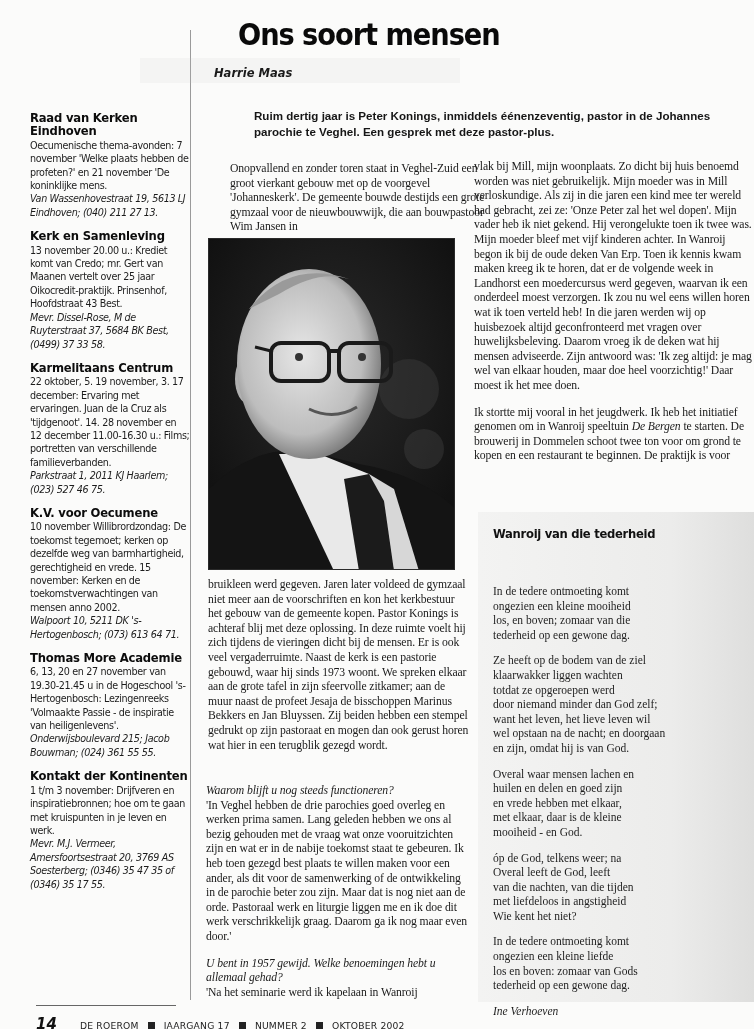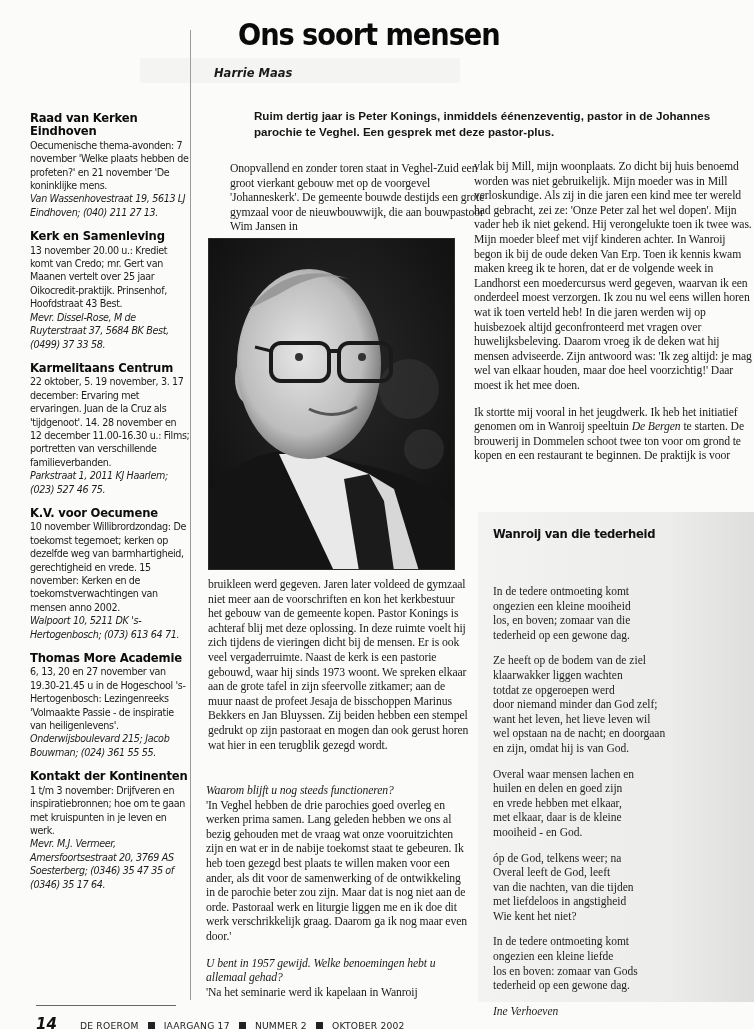--- a/index.html
+++ b/index.html
@@ -79,21 +79,21 @@
     <div class="sb-addr">Walpoort 10, 5211 DK 's-Hertogenbosch; (073) 613 64 71.</div>
   </div>
   <div class="sb-item">
     <div class="sb-title">Thomas More Academie</div>
     <div class="sb-body">6, 13, 20 en 27 november van 19.30-21.45 u in de Hogeschool 's-Hertogenbosch: Lezingenreeks 'Volmaakte Passie - de inspiratie van heiligenlevens'.</div>
     <div class="sb-addr">Onderwijsboulevard 215; Jacob Bouwman; (024) 361 55 55.</div>
   </div>
   <div class="sb-item">
     <div class="sb-title">Kontakt der Kontinenten</div>
     <div class="sb-body">1 t/m 3 november: Drijfveren en inspiratiebronnen; hoe om te gaan met kruispunten in je leven en werk.</div>
-    <div class="sb-addr">Mevr. M.J. Vermeer, Amersfoortsestraat 20, 3769 AS Soesterberg; (0346) 35 47 35 of (0346) 35 17 64.</div>
+    <div class="sb-addr">Mevr. M.J. Vermeer, Amersfoortsestraat 20, 3769 AS Soesterberg; (0346) 35 47 35 of (0346) 35 17 55.</div>
   </div>
 </div>
 <div class="sb-end-rule"></div>
 
 <div class="col col1a">
   <p>Onopvallend en zonder toren staat in Veghel-Zuid een groot vierkant gebouw met op de voorgevel 'Johanneskerk'. De gemeente bouwde destijds een grote gymzaal voor de nieuwbouwwijk, die aan bouwpastoor Wim Jansen in</p>
 </div>
 
 <div class="photo" title="Portretfoto van pastor Peter Konings met bril, pak en stropdas">
   <svg width="247" height="332" viewBox="0 0 247 332">

